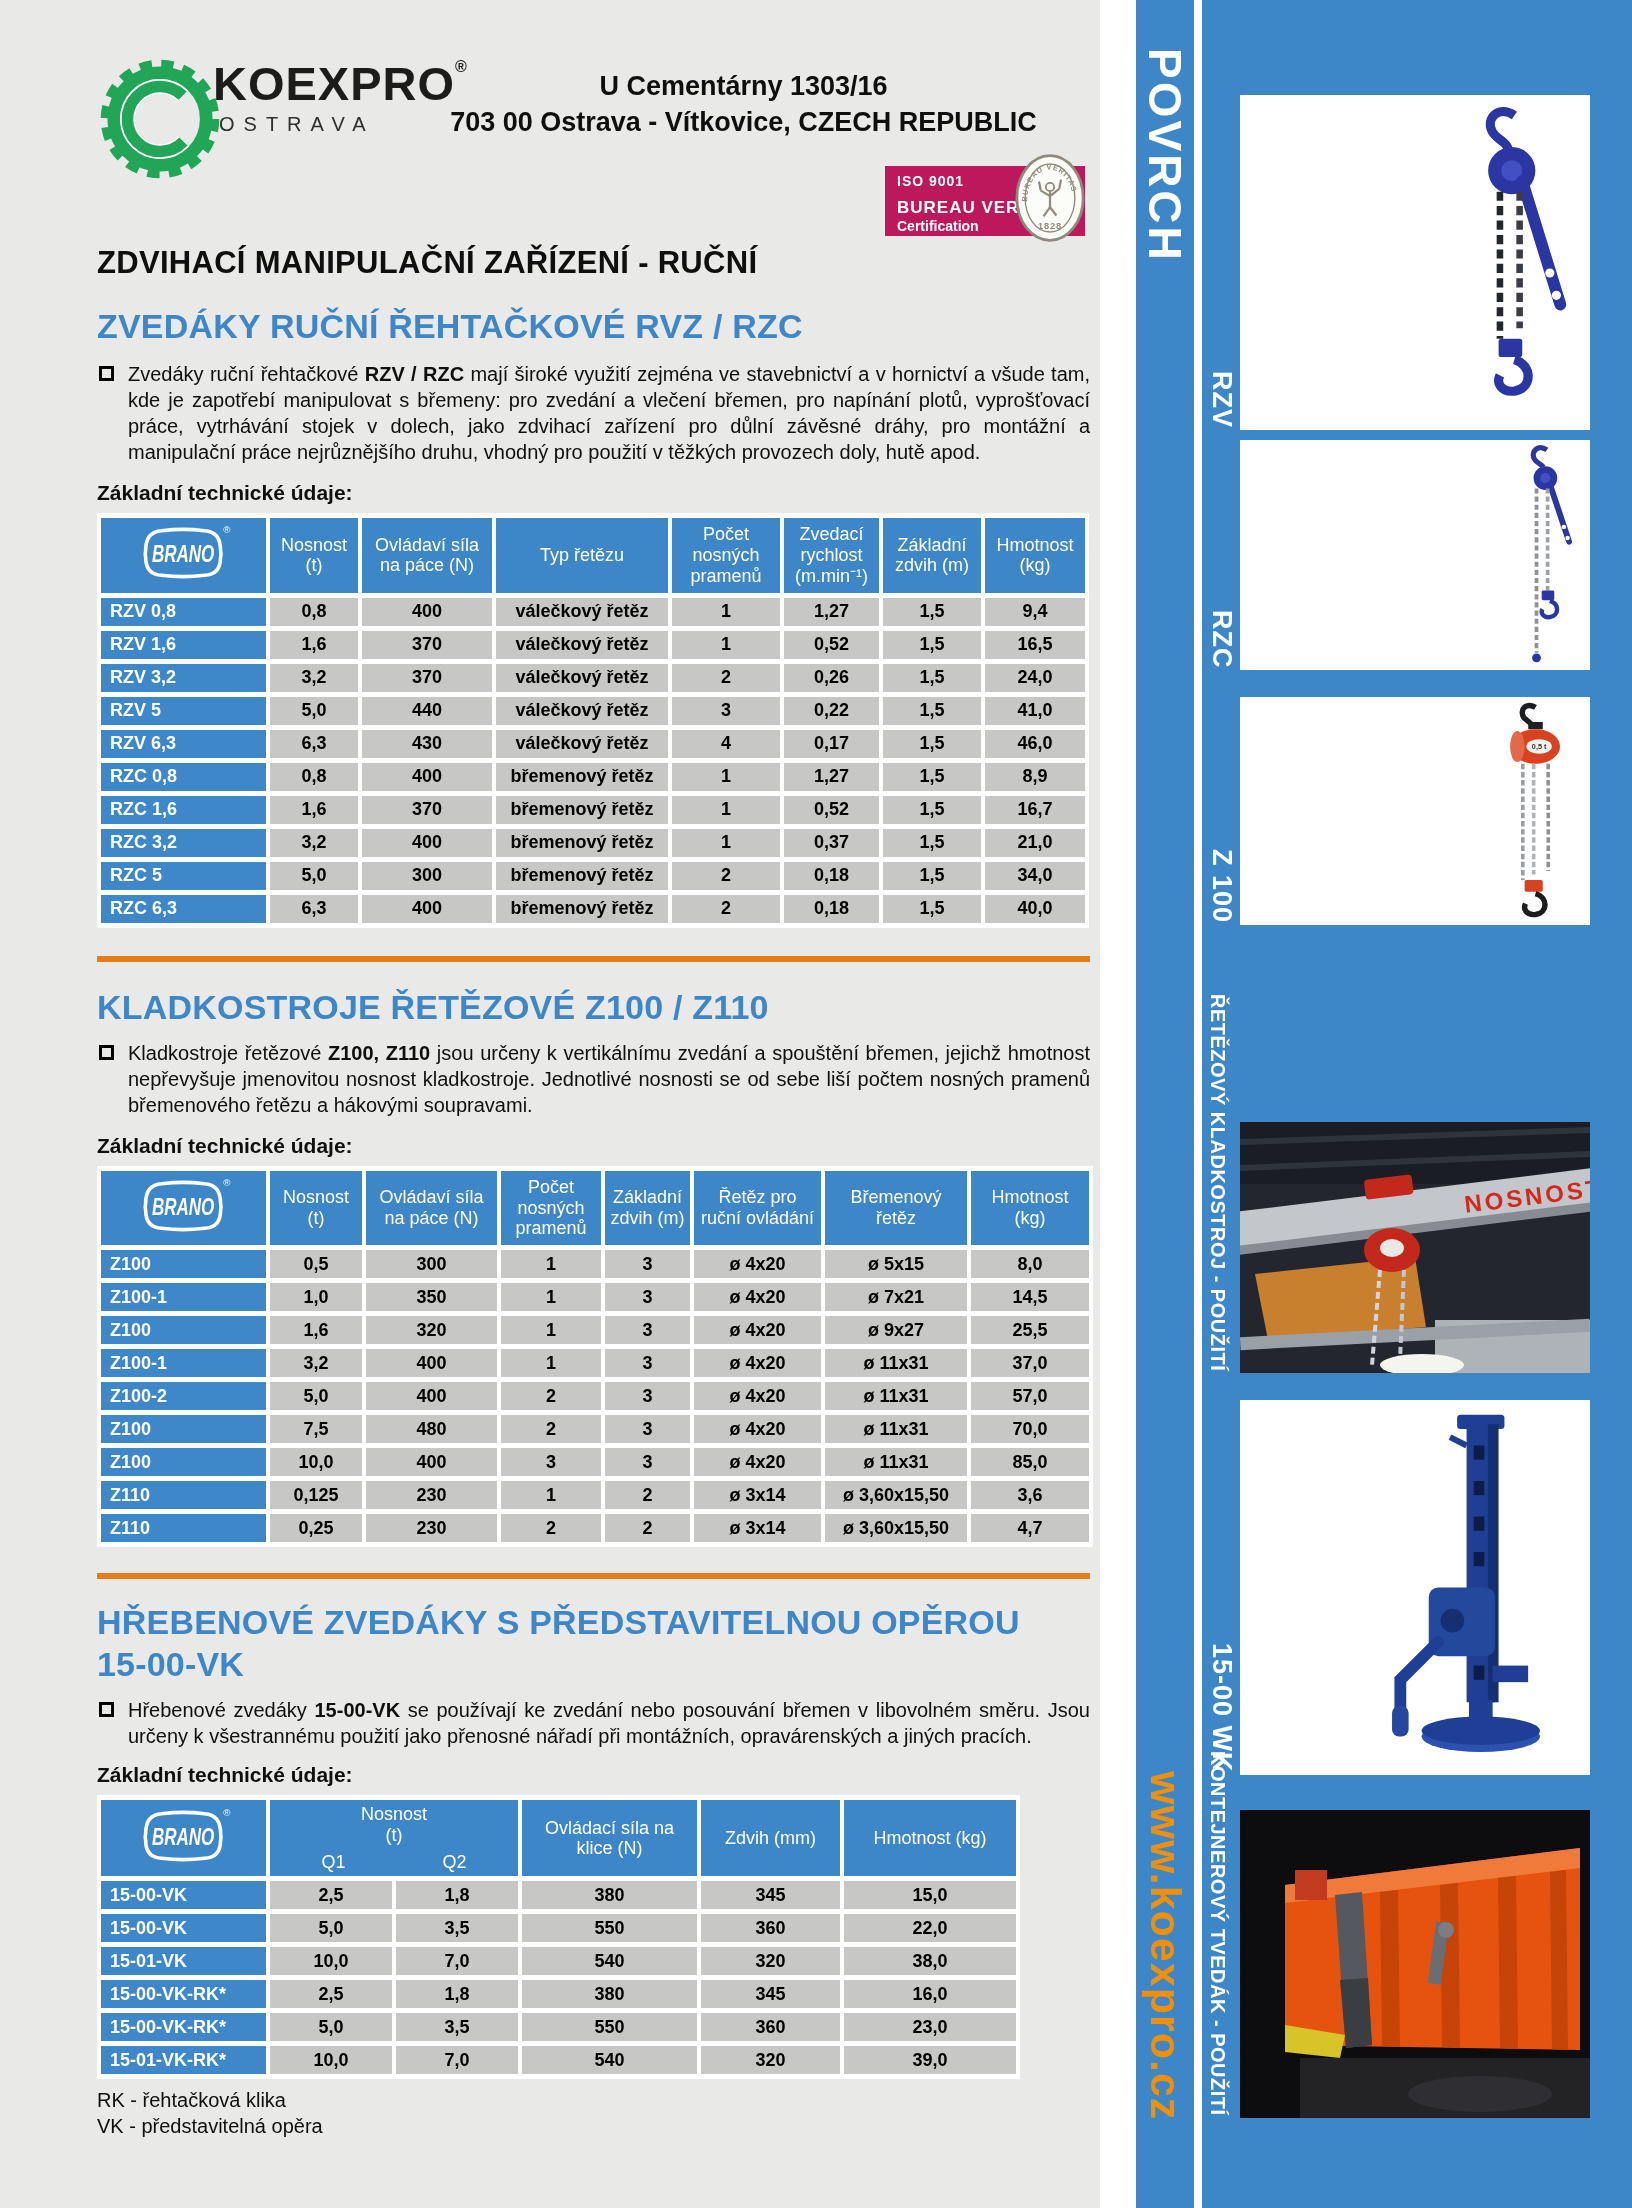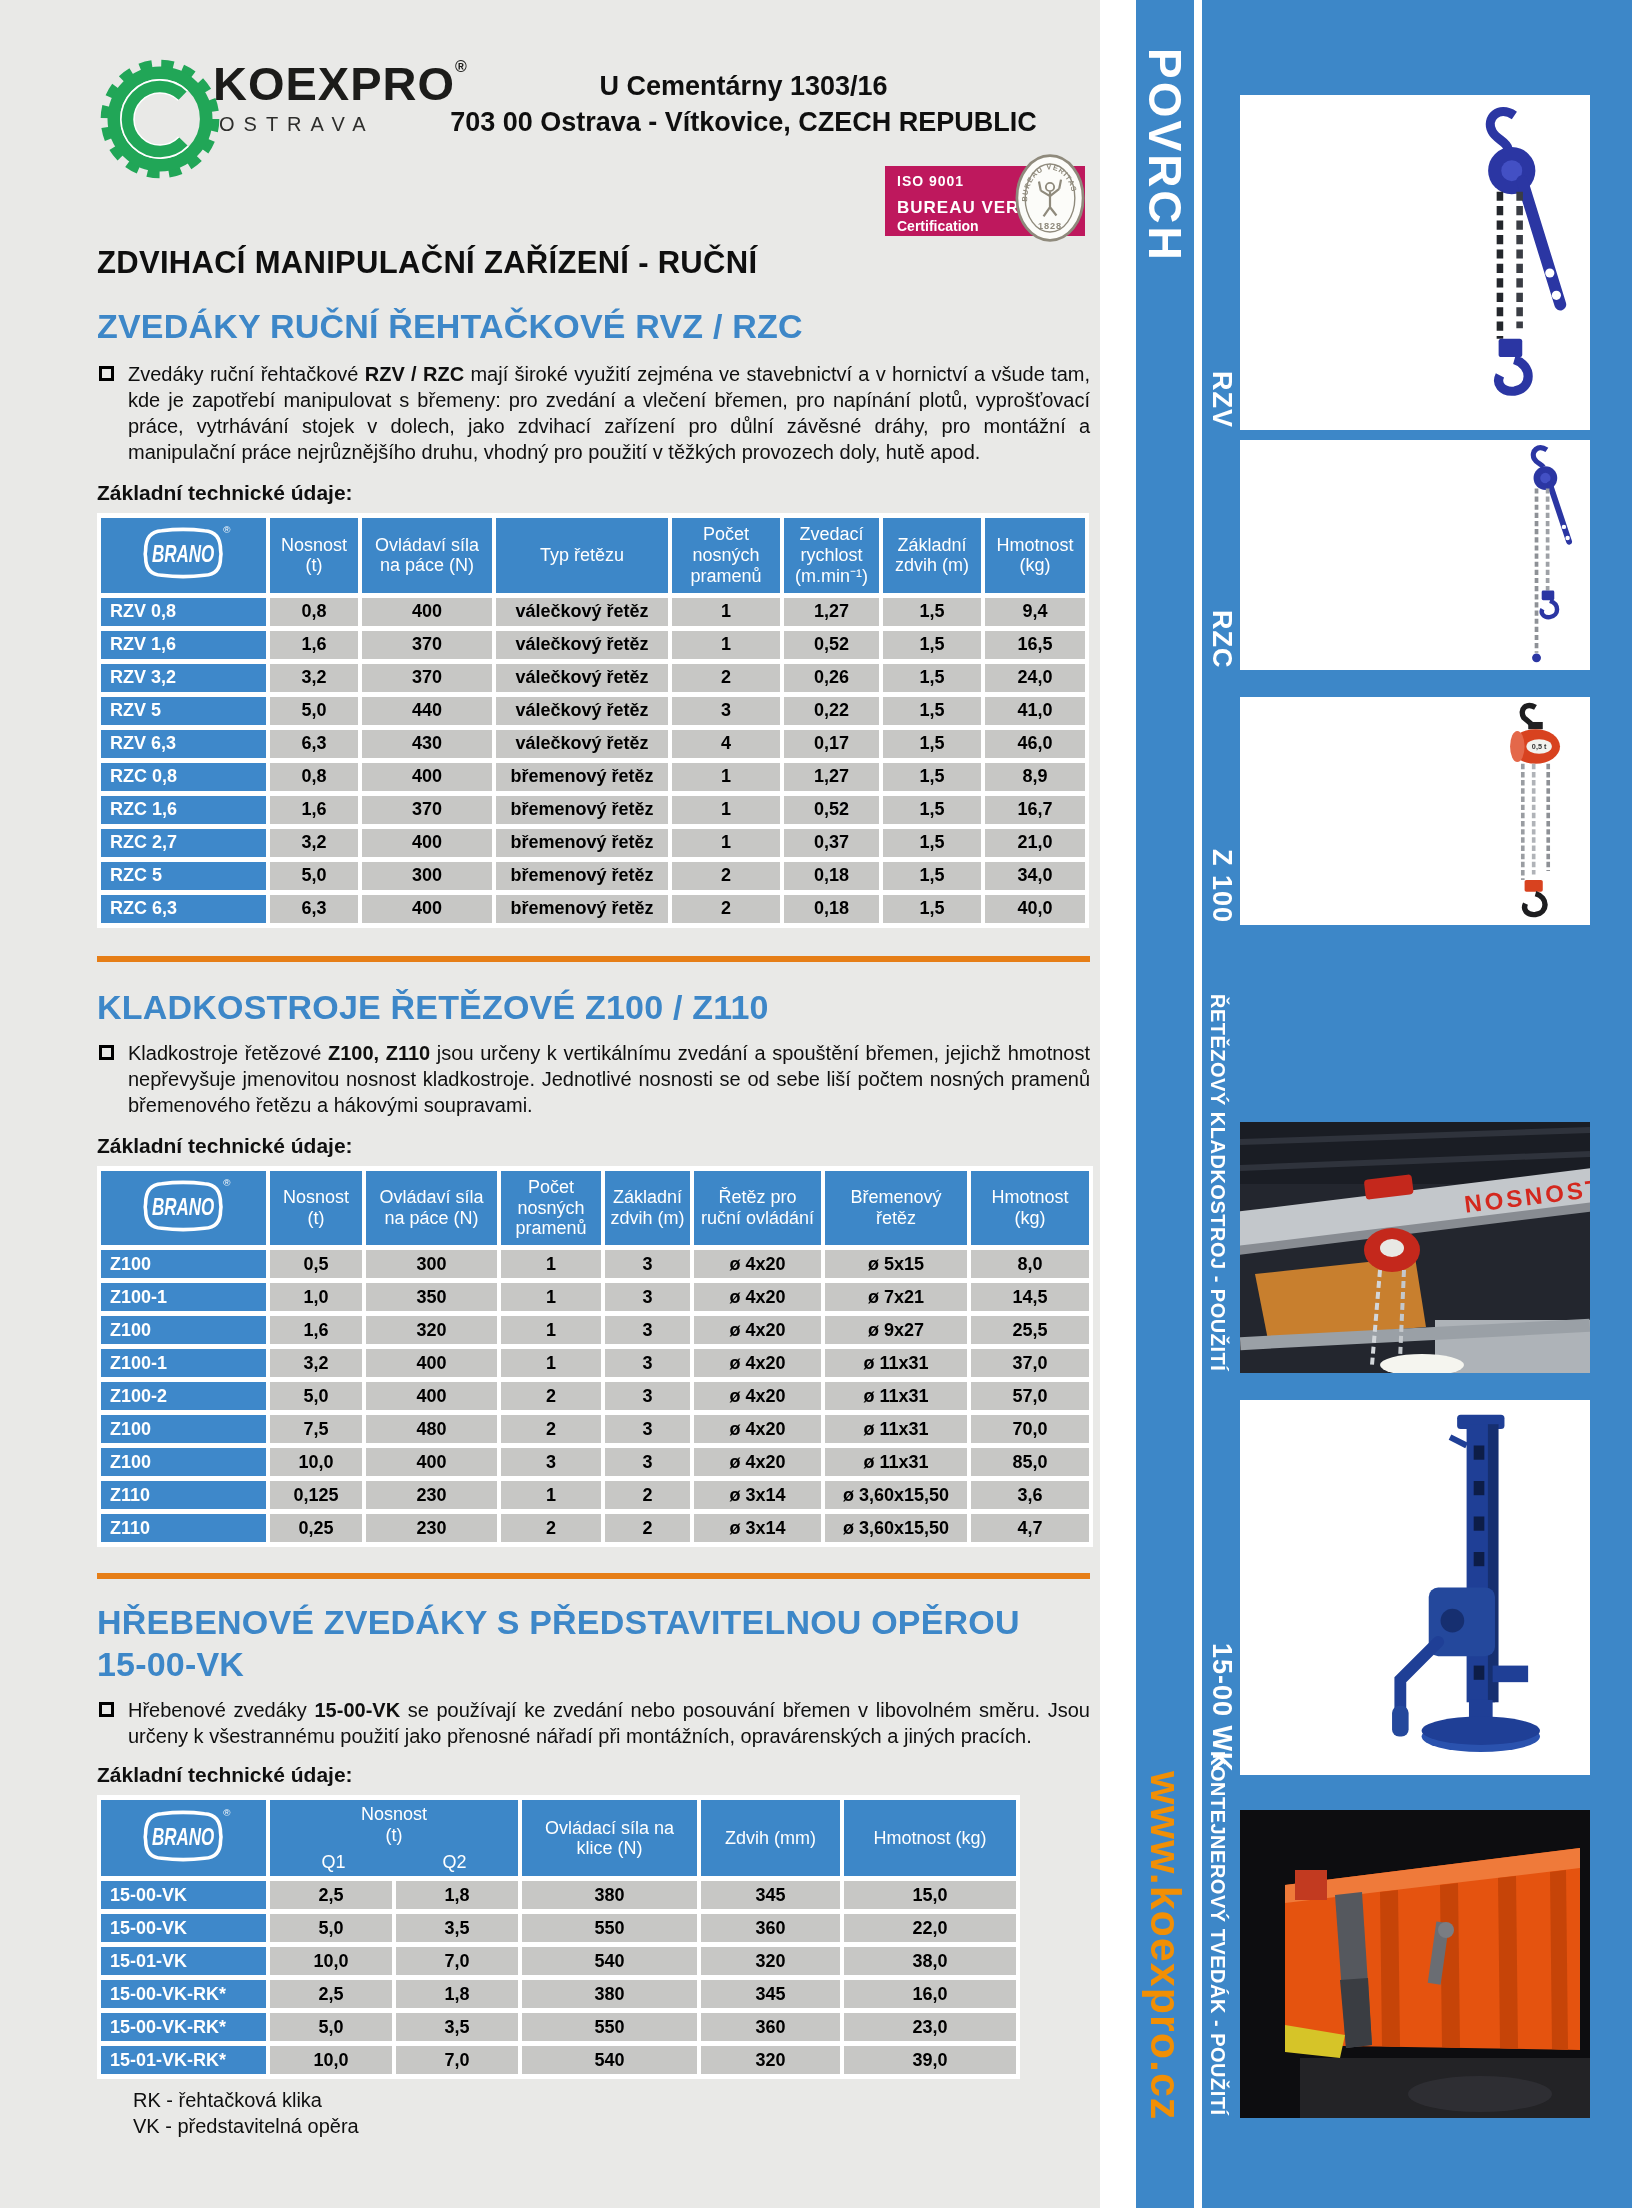--- a/index.html
+++ b/index.html
@@ -38,21 +38,21 @@
   .tbl td { background:#c7c7c5; color:#000; font-weight:bold; font-size:18px; text-align:center; height:28px; overflow:hidden; white-space:nowrap; }
   .tbl td:first-child { background:#3e88ca; color:#fff; text-align:left; padding-left:9px; }
   .tbl th.logo-cell { padding:2px; }
   #tbl-vk th { height:76px; }
   .grp { display:flex; flex-direction:column; justify-content:space-between; height:68px; }
   .grp-q { display:flex; }
   .grp-q span { flex:1; text-align:center; }
 
   .divider { margin-top:28px; height:6px; background:#e67e17; }
   .sec-head.two-line { line-height:42px; }
-  .footnotes { margin-top:8px; font-size:20px; line-height:26px;margin-left:36px; }
+  .footnotes { margin-top:8px; font-size:20px; line-height:26px; }
 
   
   .strip-narrow { position:absolute; left:1136px; top:0; width:58px; height:2208px; background:#3d87c8; }
   .strip-wide { position:absolute; left:1202px; top:0; width:430px; height:2208px; background:#3d87c8; }
   .vtext { writing-mode:vertical-rl; white-space:nowrap; }
   .povrch { position:absolute; top:48px; left:50%; transform:translateX(-50%); color:#fff; font-weight:bold; font-size:46px; letter-spacing:3px; }
   .site { position:absolute; bottom:88px; left:50%; transform:translateX(-50%); color:#f18f05; font-weight:bold; font-size:43px; letter-spacing:1px; }
   .side-item { position:absolute; left:0; width:430px; }
   .imgbox { position:absolute; left:38px; top:0; width:350px; height:100%; background:#ffffff; display:flex; align-items:center; justify-content:flex-end; overflow:hidden; }
   .vlabel { position:absolute; left:4px; bottom:2px; color:#fff; font-weight:bold; }
@@ -205,21 +205,21 @@
             <td>RZC 1,6</td>
             <td>1,6</td>
             <td>370</td>
             <td>břemenový řetěz</td>
             <td>1</td>
             <td>0,52</td>
             <td>1,5</td>
             <td>16,7</td>
           </tr>
           <tr>
-            <td>RZC 2,7</td>
+            <td>RZC 3,2</td>
             <td>3,2</td>
             <td>400</td>
             <td>břemenový řetěz</td>
             <td>1</td>
             <td>0,37</td>
             <td>1,5</td>
             <td>21,0</td>
           </tr>
           <tr>
             <td>RZC 5</td>

